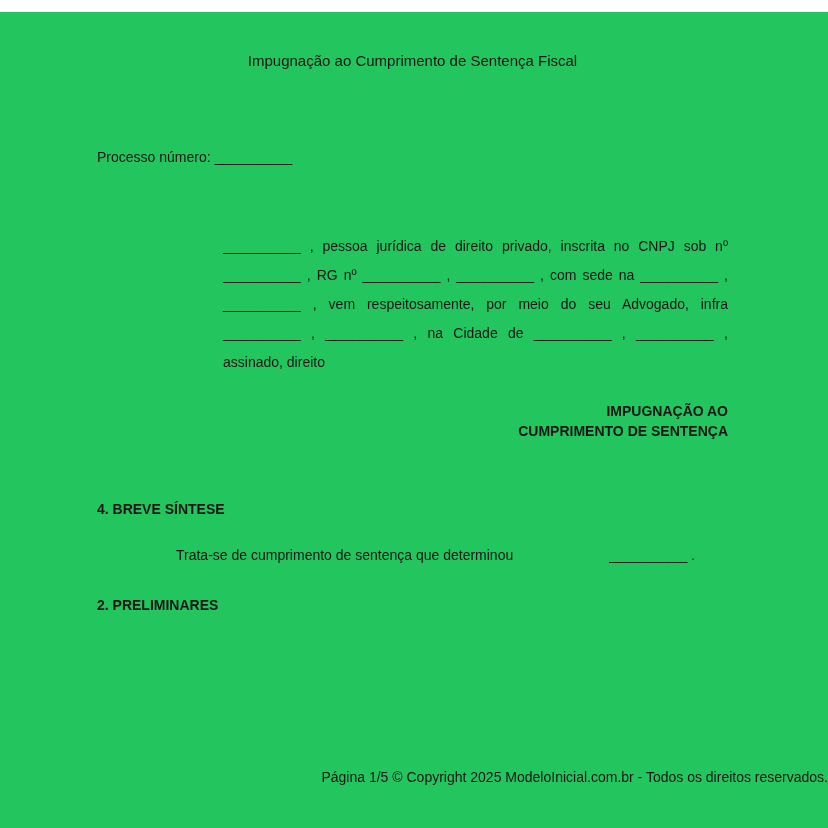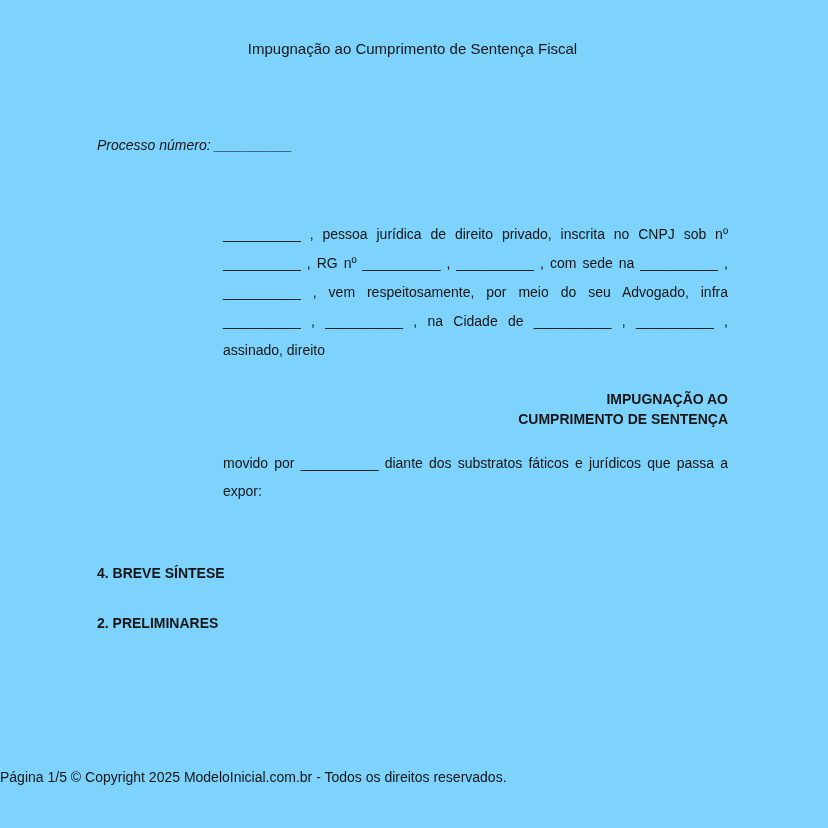--- a/index.html
+++ b/index.html
@@ -11,36 +11,36 @@
     font-family: "Liberation Sans", sans-serif;
     font-size: 14px;
     color: #161616;
     overflow: hidden;
   }
   .page {
     position: absolute;
     inset: 0;
     padding-left: 97px;
     padding-right: 100px;
-    background: #7dd3fc;
+    background: #22c55e;
+    margin-top: 12px;
   }
   .doc-title {
     margin-top: 40px;
     text-align: center;
     font-size: 15px;
     line-height: 18px;
   }
   .court-line {
     margin-top: 24px;
     line-height: 17px;
     white-space: pre-wrap;
   }
   .process-line {
     margin-top: 79px;
-    font-style: italic;
     line-height: 17px;
     white-space: pre-wrap;
   }
   .qualification {
     margin-top: 66px;
     margin-left: 126px;
     line-height: 29px;
   }
   .jline {
     text-align: justify;
@@ -76,23 +76,23 @@
     padding-left: 79px;
   }
   .sintese .blank {
     margin-left: auto;
     margin-right: 33px;
     white-space: pre;
   }
   .page-footer {
     position: absolute;
     left: 0;
-    right: 8px;
+    right: 0;
     bottom: 43px;
-    text-align: left;
+    text-align: right;
     line-height: 16px;
   }
 </style>
 </head>
 <body>
 
 <div class="page">
 
   <div class="doc-title">Impugnação ao Cumprimento de Sentença Fiscal</div>
 
@@ -105,25 +105,25 @@
     <div class="jline">__________ , vem respeitosamente, por meio do seu Advogado, infra</div>
     <div class="jline">__________ , __________ , na Cidade de __________ , __________ ,</div>
     <div class="plainline">assinado, direito</div>
   </div>
 
   <div class="doc-heading">
     <div>IMPUGNAÇÃO AO</div>
     <div>CUMPRIMENTO DE SENTENÇA</div>
   </div>
 
-  <div class="movido">
-    <div class="jline">movido por __________ diante dos substratos fáticos e jurídicos que passa a</div>
-    <div class="plainline">expor:</div>
-  </div>
 
   <div class="section-heading section-1">4. BREVE SÍNTESE</div>
 
+  <div class="sintese">
+    <span>Trata-se de cumprimento de sentença que determinou</span>
+    <span class="blank">__________ .</span>
+  </div>
 
   <div class="section-heading section-2">2. PRELIMINARES</div>
 
   <div class="page-footer">Página 1/5 © Copyright 2025 ModeloInicial.com.br - Todos os direitos reservados.</div>
 
 </div>
 
 </body></html>

